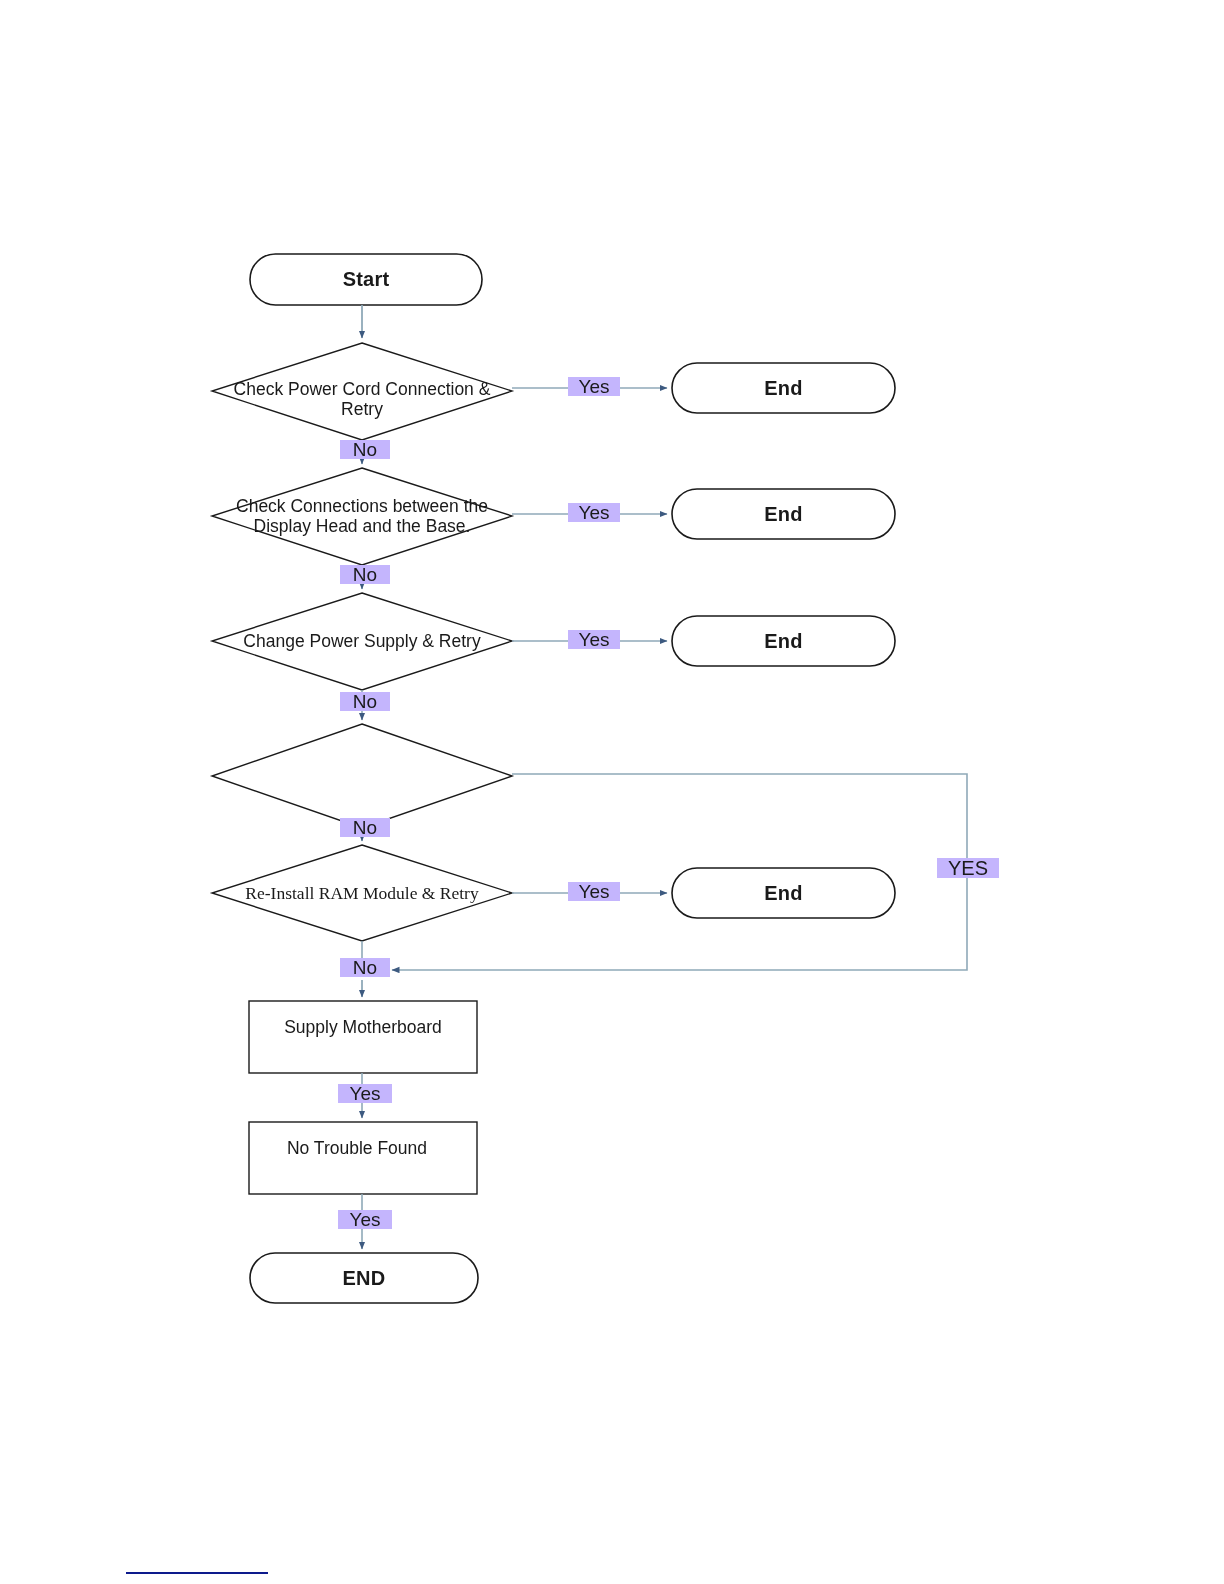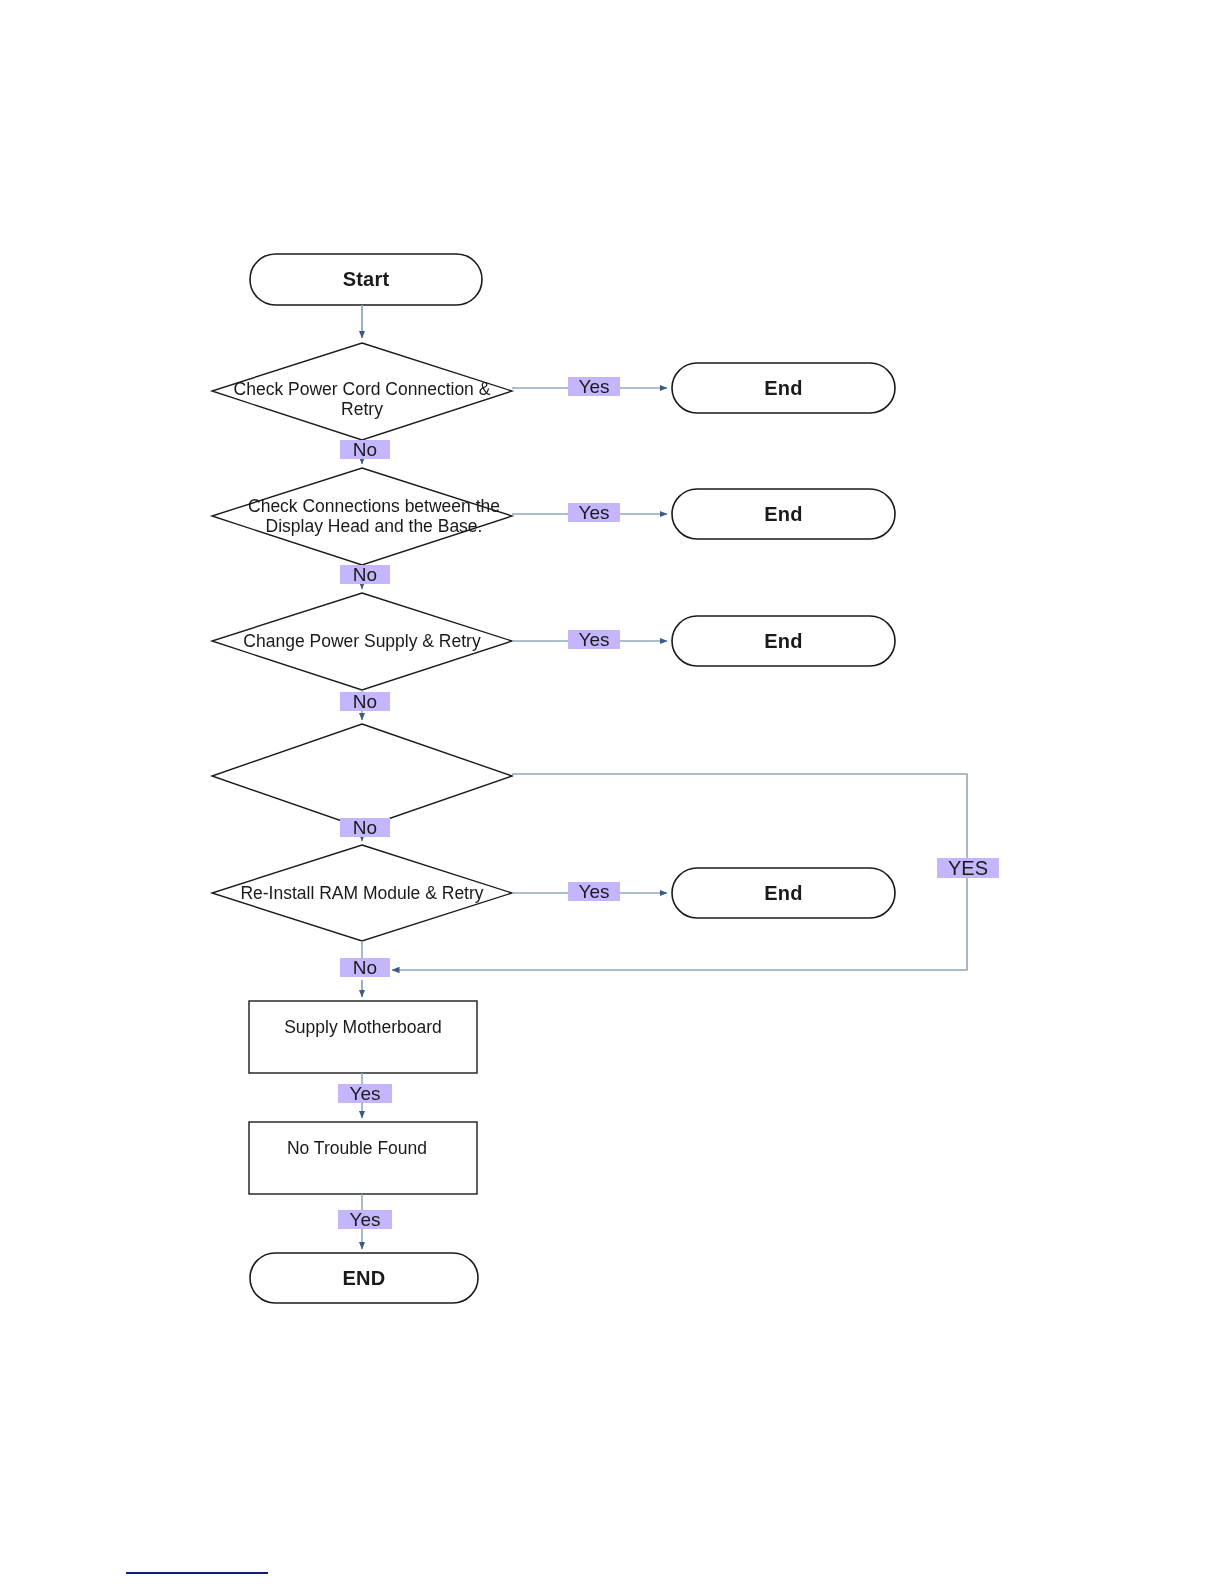--- a/index.html
+++ b/index.html
@@ -126,26 +126,26 @@
 
     <line x1="362" y1="1194" x2="362" y2="1249" stroke="#8fa9b8" stroke-width="1.6" marker-end="url(#arrow-blue)"></line>
 
     <line x1="126" y1="1573" x2="268" y2="1573" stroke="#0d1a8c" stroke-width="2"></line>
   </svg>
 
   <div class="node-label terminal-label" style="left:250px; top:254px; width:232px; height:51px;">Start</div>
 
   <div class="node-label decision-label" style="left:232px; top:368px; width:260px; height:46px;margin-top:8px;">Check Power Cord Connection &amp; Retry</div>
 
-  <div class="node-label decision-label" style="left:240px; top:493px; width:268px; height:46px;">Check Connections between the Display Head and the Base.</div>
+  <div class="node-label decision-label" style="left:228px; top:493px; width:268px; height:46px;">Check Connections between the Display Head and the Base.</div>
 
   <div class="node-label decision-label" style="left:232px; top:628px; width:260px; height:26px;">Change Power Supply &amp; Retry</div>
 
 
-  <div class="node-label decision-label" style="left:232px; top:880px; width:260px; height:26px;">Re-Install RAM Module &amp; Retry</div>
+  <div class="node-label decision-label" style="left:232px; top:880px; width:260px; height:26px;font-family:Liberation Serif, serif;">Re-Install RAM Module &amp; Retry</div>
 
   <div class="node-label process-label" style="left:249px; top:1014px; width:228px; height:26px;">Supply Motherboard</div>
 
   <div class="node-label process-label" style="left:243px; top:1135px; width:228px; height:26px;">No Trouble Found</div>
 
   <div class="node-label terminal-label" style="left:672px; top:363px; width:223px; height:50px;">End</div>
 
   <div class="node-label terminal-label" style="left:672px; top:489px; width:223px; height:50px;">End</div>
 
   <div class="node-label terminal-label" style="left:672px; top:616px; width:223px; height:50px;">End</div>

